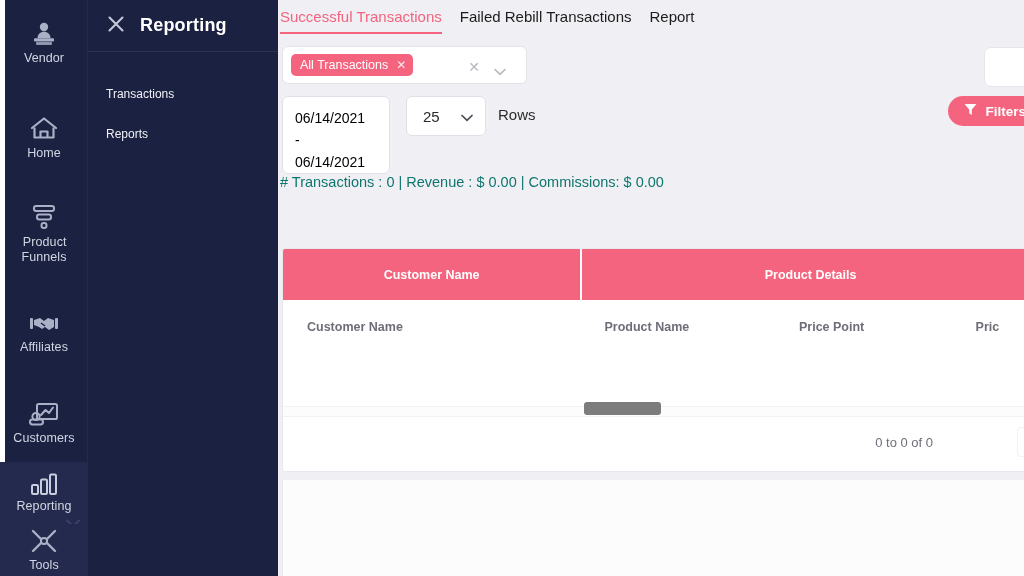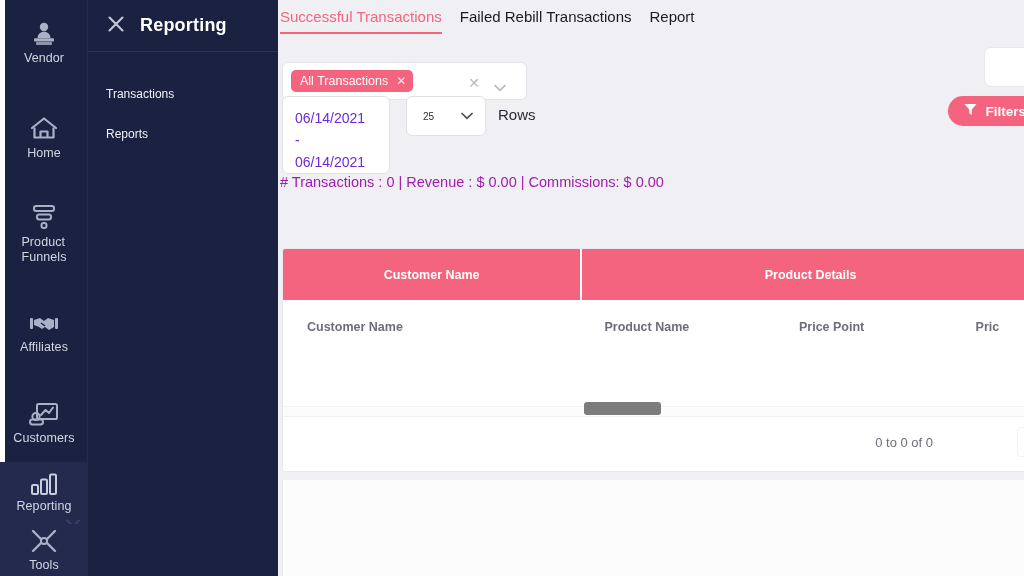--- a/index.html
+++ b/index.html
@@ -27,21 +27,21 @@
     width: 88px; height: 88px;
     display: flex; flex-direction: column;
     align-items: center; justify-content: center;
     gap: 4px;
     color: #c9cede;
     cursor: pointer;
   }
   .rail-item.active { background: #232a4d; }
   .rail-label {
     font-size: 12.5px; line-height: 14px; color: #d2d6e3;
-    text-align: left; letter-spacing: .1px;
+    text-align: right; letter-spacing: .1px;
   }
   .rail-label.two-line { line-height: 15px; }
   .rail-icon { display: block; }
   .rail-icon svg { display: block; }
   #rail-chevron {
     position: absolute; right: 7px; width: 88px; height: 10px;
     display: flex; justify-content: flex-end; align-items: center;
     pointer-events: none;
   }
 
@@ -81,21 +81,21 @@
   }
   .tab {
     font-size: 15px; color: #1c1c1c; cursor: pointer;
     padding-bottom: 7px; white-space: nowrap;
   }
   .tab.active { color: #f4647e; border-bottom: 2px solid #f4647e; }
 
   
   #filter-row { position: relative; height: 50px; }
   #multiselect {
-    position: absolute; left: 4px; top: 20px;
+    position: absolute; left: 4px; top: 4px;
     width: 245px; height: 38px;
     background: #fff; border: 1px solid #e3e3ea; border-radius: 6px;
     display: flex; align-items: center; padding-left: 8px;
   }
   .chip {
     background: #f4647e; color: #fff; border-radius: 5px;
     height: 22px; display: flex; align-items: center;
     padding: 0 7px 0 9px; font-size: 12.5px; gap: 8px;
   }
   .chip-x { font-size: 12px; cursor: pointer; opacity: .85; }
@@ -112,48 +112,48 @@
     background: #fff; border: 1px solid #e6e6ec; border-radius: 7px;
   }
 
   
   #controls-row { position: relative; height: 82px; }
   #date-range {
     position: absolute; left: 4px; top: 4px;
     width: 108px; height: 78px;
     background: #fff; border: 1px solid #e0e0e8; border-radius: 6px;
     padding: 10px 0 0 12px;
-    font-size: 14px; color: #6d28d9; line-height: 22px;
+    font-size: 14px; color: #000000; line-height: 22px;
     cursor: pointer;
   }
   #rows-select {
     position: absolute; left: 128px; top: 4px;
     width: 80px; height: 40px;
     background: #fff; border: 1px solid #e0e0e8; border-radius: 6px;
     display: flex; align-items: center; justify-content: space-between;
     padding: 0 12px 0 16px;
-    font-size: 10px; color: #2b2b2b; cursor: pointer;
+    font-size: 15px; color: #2b2b2b; cursor: pointer;
   }
   #rows-label {
     position: absolute; left: 220px; top: 14px;
     font-size: 15px; color: #2b2b2b;
   }
   #filters-btn {
     position: absolute; right: -22px; top: 4px;
     height: 30px; border-radius: 15px; background: #f4647e;
     color: #fff; font-size: 13.5px; font-weight: bold;
     display: flex; align-items: center; gap: 8px;
     padding: 0 20px 0 16px; cursor: pointer;
   }
 
   
   #stats-row { position: relative; height: 28px; }
   #stats-text {
     position: absolute; left: 2px; top: 0;
-    font-size: 14.5px; color: #a21caf;
+    font-size: 14.5px; color: #0f766e;
   }
 
   
   #table-card {
     position: absolute; left: 4px; top: 248px;
     width: 760px; height: 224px;
     background: #fff;
     border: 1px solid #e7e7ef;
     border-radius: 3px;
     overflow: hidden;

